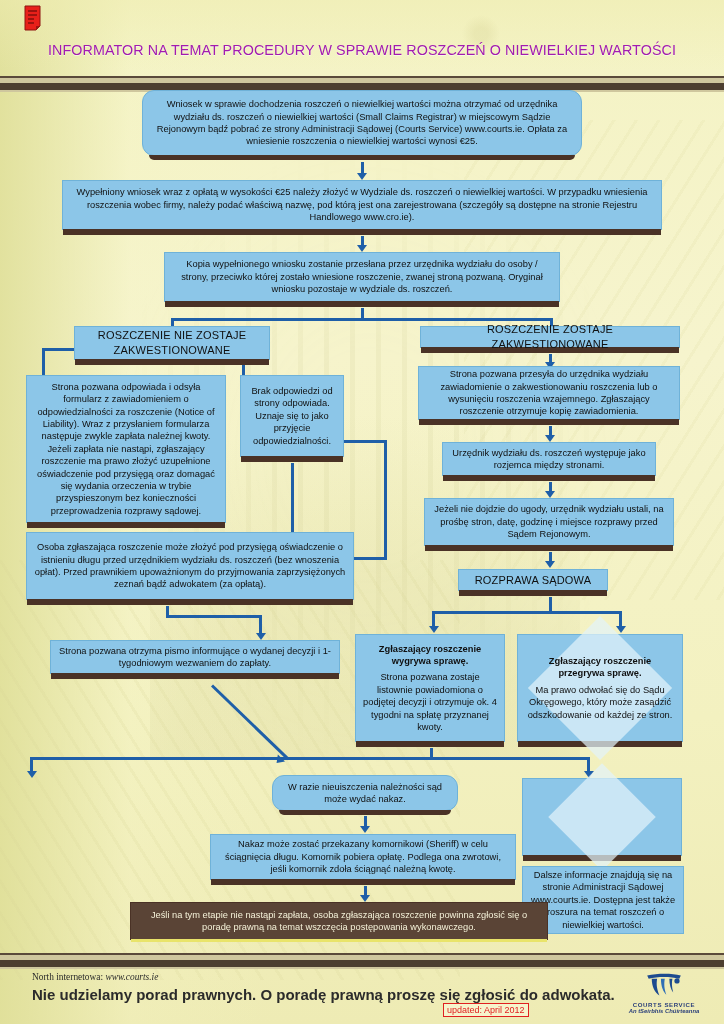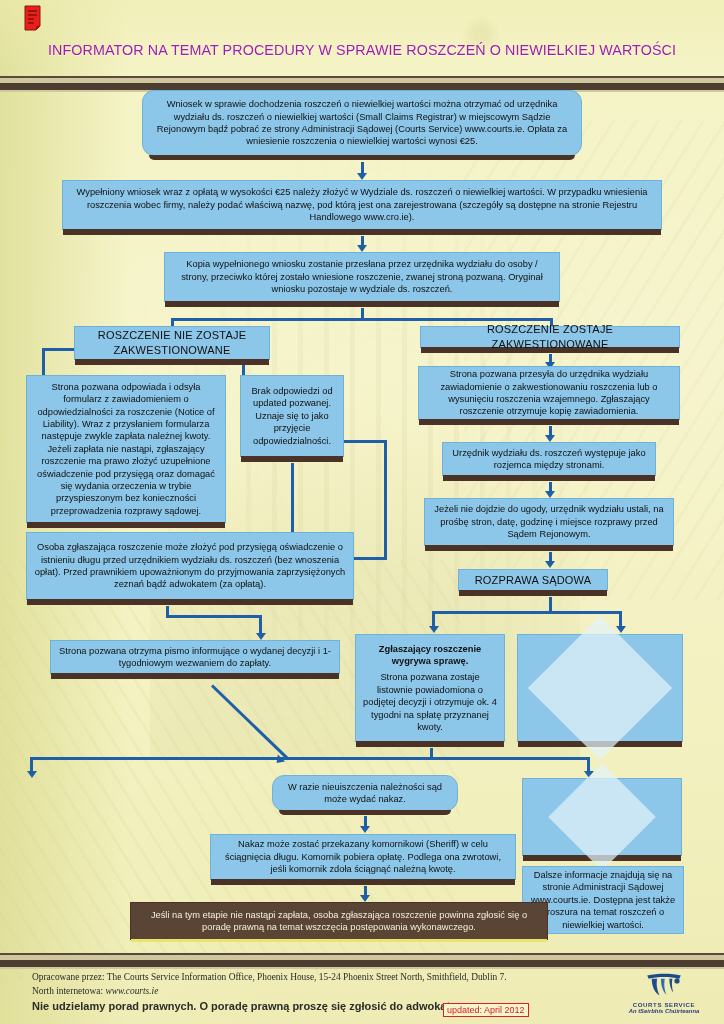--- a/index.html
+++ b/index.html
@@ -96,21 +96,21 @@
   .lnh{height:3px;}
   .arw{position:absolute;width:0;height:0;z-index:4;
        border-left:5px solid transparent;border-right:5px solid transparent;
        border-top:7px solid #1f5fa8;}
   .diag{position:absolute;height:3px;background:#1f5fa8;transform-origin:0 50%;z-index:3;}
 
   
   #footer{position:absolute;left:0;right:0;bottom:0;height:62px;}
   #footer .ft{position:absolute;left:32px;top:8px;color:#2b2b2b;
      font-family:"Liberation Serif", serif;font-size:9.4px;line-height:1.5;}
-  #footer .ft .b{font-family:"Liberation Sans", sans-serif;font-weight:bold;font-size:11px;}
+  #footer .ft .b{font-family:"Liberation Sans", sans-serif;font-weight:bold;font-size:15px;}
   #footer .ft .it{font-style:italic;}
   #updated{position:absolute;left:443px;top:41px;border:1px solid #e02020;color:#e02020;
      font-size:9px;padding:1px 3px;background:#f6f4cc;}
   #logo{position:absolute;right:18px;bottom:10px;width:84px;text-align:center;}
   #logo .lt1{font-size:6.1px;letter-spacing:.6px;color:#2a3f7a;font-weight:bold;}
   #logo .lt2{font-size:5.9px;color:#2a3f7a;font-style:italic;font-weight:bold;}
 </style>
 </head>
 <body>
 
@@ -179,21 +179,21 @@
 
 <div class="ln lnh" style="left:42px;top:348px;width:203px"></div>
 <div class="ln lnv" style="left:42px;top:348px;height:28px"></div>
 <div class="ln lnv" style="left:242px;top:348px;height:28px"></div>
 
 <div class="box" style="left:26px;top:375px;width:200px;height:148px">
   <div class="inner">Strona pozwana odpowiada i odsyła formularz z zawiadomieniem o odpowiedzialności za roszczenie (Notice of Liability). Wraz z przysłaniem formularza następuje zwykle zapłata należnej kwoty. Jeżeli zapłata nie nastąpi, zgłaszający roszczenie ma prawo złożyć uzupełnione oświadczenie pod przysięgą oraz domagać się wydania orzeczenia w trybie przyspieszonym bez konieczności przeprowadzenia rozprawy sądowej.</div>
 </div>
 
 <div class="box" style="left:240px;top:375px;width:104px;height:82px">
-  <div class="inner">Brak odpowiedzi od updated pozwanej. Uznaje się to jako przyjęcie odpowiedzialności.</div>
+  <div class="inner">Brak odpowiedzi od strony odpowiada. Uznaje się to jako przyjęcie odpowiedzialności.</div>
 </div>
 
 <div class="ln lnv" style="left:290.5px;top:463px;height:97px"></div>
 <div class="ln lnh" style="left:290.5px;top:557px;width:96px"></div>
 <div class="ln lnv" style="left:384px;top:440px;height:120px"></div>
 <div class="ln lnh" style="left:344px;top:440px;width:43px"></div>
 
 <div class="box" style="left:26px;top:532px;width:328px;height:68px">
   <div class="inner">Osoba zgłaszająca roszczenie może złożyć pod przysięgą oświadczenie o istnieniu długu przed urzędnikiem wydziału ds. roszczeń (bez wnoszenia opłat). Przed prawnikiem upoważnionym do przyjmowania zaprzysiężonych zeznań bądź adwokatem (za opłatą).</div>
 </div>
@@ -241,20 +241,25 @@
 <div class="box" style="left:355px;top:634px;width:150px;height:108px">
   <div class="inner">
     <b>Zgłaszający roszczenie wygrywa sprawę.</b>
     <div style="height:4px"></div>
     <span>Strona pozwana zostaje listownie powiadomiona o podjętej decyzji i otrzymuje ok. 4 tygodni na spłatę przyznanej kwoty.</span>
   </div>
 </div>
 
 <div class="box" style="left:517px;top:634px;width:166px;height:108px">
   <div class="dia" style="width:102px;height:102px"></div>
+  <div class="inner">
+    <b>Zgłaszający roszczenie przegrywa sprawę.</b>
+    <div style="height:4px"></div>
+    <span>Ma prawo odwołać się do Sądu Okręgowego, który może zasądzić odszkodowanie od każdej ze stron.</span>
+  </div>
 </div>
 
 <div class="ln lnv" style="left:430px;top:748px;height:12px"></div>
 <div class="ln lnh" style="left:30px;top:757px;width:560px"></div>
 <div class="ln lnv" style="left:30px;top:757px;height:16px"></div>
 <div class="arw" style="left:26.5px;top:771px"></div>
 <div class="ln lnv" style="left:587px;top:757px;height:16px"></div>
 <div class="arw" style="left:583.5px;top:771px"></div>
 
 <div class="box round" style="left:272px;top:775px;width:186px;height:36px">
@@ -283,21 +288,20 @@
 
 <div class="band" style="top:953px">
   <div class="l1"></div>
     <div class="l2"></div>
     <div class="l3"></div>
     <div class="l4"></div>
 </div>
 
 <div id="footer">
   <div class="ft">
-    <div>Opracowane przez: The Courts Service Information Office, Phoenix House, 15-24 Phoenix Street North, Smithfield, Dublin 7.</div>
     <div>
       <span>North internetowa:</span>
       <span class="it">www.courts.ie</span>
     </div>
     <div class="b">Nie udzielamy porad prawnych. O poradę prawną proszę się zgłosić do adwokata.</div>
   </div>
   <div id="updated">updated: April 2012</div>
 
   <div id="logo">
     <svg viewBox="0 0 60 34" width="46" height="26">

